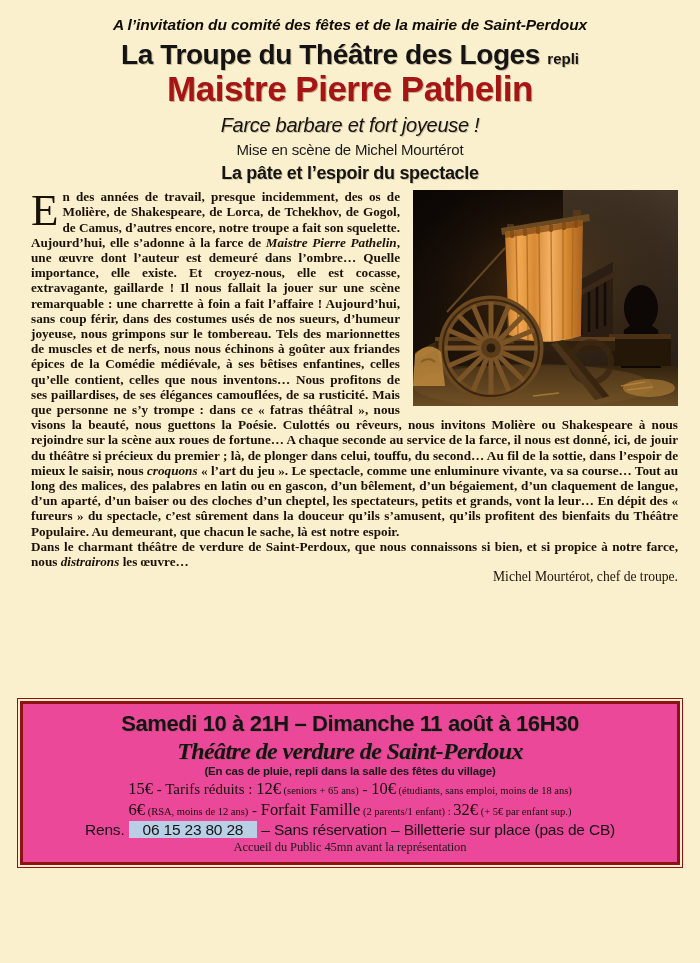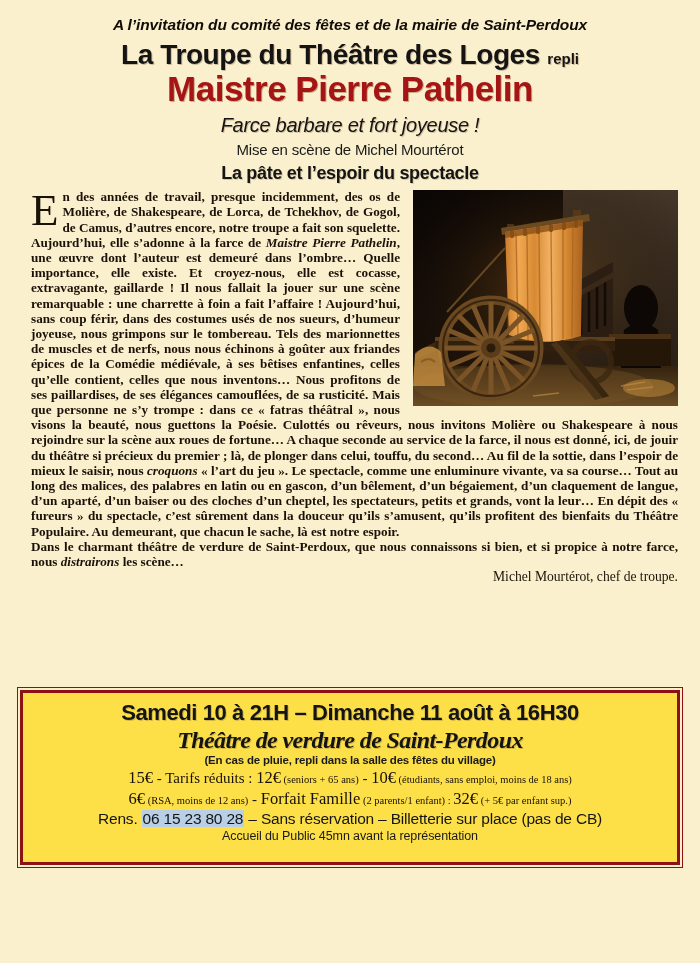--- a/index.html
+++ b/index.html
@@ -147,21 +147,21 @@
 
   
   .infobox {
     position: absolute;
     left: 20px;
     right: 20px;
     bottom: 18px;
     border: 3px solid #8e1212;
     outline: 1px solid #8e1212;
     outline-offset: 2px;
-    background: #fde047;
+    background: #ec4899;
     box-sizing: border-box;
     padding: 6px 8px 7px 8px;
     text-align: center;
   }
 
   .dates {
     font-family: "Liberation Sans", sans-serif;
     font-weight: bold;
     font-size: 22px;
     color: #141414;
@@ -205,27 +205,27 @@
 
   .contact {
     font-family: "Liberation Sans", sans-serif;
     font-size: 15.5px;
     color: #141414;
     margin: 1px 0 0 0;
     letter-spacing: -0.2px;
   }
   .phone {
     background: #b8cfe6;
-    padding: 0 1px;
+    padding: 0 14px;
   }
   .welcome {
-    font-family: Liberation Sans, sans-serif;
+    font-family: Liberation Serif, serif;
     font-size: 12.5px;
     color: #1a1a1a;
-    margin: 1px 0 12px 0;
+    margin: 1px 0 0 0;
     letter-spacing: -0.1px;
   }
 </style>
 </head>
 <body>
 
 <div class="poster">
 
   <div class="header">
     <div class="invitation">A l’invitation du comité des fêtes et de la mairie de Saint-Perdoux</div>
@@ -355,21 +355,21 @@
         </g>
         <ellipse cx="236" cy="198" rx="26" ry="9" fill="#c08a3d" opacity="0.55"></ellipse>
       </svg>
     </div>
 
     <p class="lead">
       <span class="dropcap">E</span><span>n des années de travail, presque incidemment, des os de Molière, de Shakespeare, de Lorca, de Tchekhov, de Gogol, de Camus, d’autres encore, notre troupe a fait son squelette. Aujourd’hui, elle s’adonne à la farce de </span><span class="it">Maistre Pierre Pathelin</span><span>, une œuvre dont l’auteur est demeuré dans l’ombre… Quelle importance, elle existe. Et croyez-nous, elle est cocasse, extravagante, gaillarde ! Il nous fallait la jouer sur une scène remarquable : une charrette à foin a fait l’affaire ! Aujourd’hui, sans coup férir, dans des costumes usés de nos sueurs, d’humeur joyeuse, nous grimpons sur le tombereau. Tels des marionnettes de muscles et de nerfs, nous nous échinons à goûter aux friandes épices de la Comédie médiévale, à ses bêtises enfantines, celles qu’elle contient, celles que nous inventons… Nous profitons de ses paillardises, de ses élégances camouflées, de sa rusticité. Mais que personne ne s’y trompe : dans ce « fatras théâtral », nous visons la beauté, nous guettons la Poésie. Culottés ou rêveurs, nous invitons Molière ou Shakespeare à nous rejoindre sur la scène aux roues de fortune… A chaque seconde au service de la farce, il nous est donné, ici, de jouir du théâtre si précieux du premier ; là, de plonger dans celui, touffu, du second… Au fil de la sottie, dans l’espoir de mieux le saisir, nous </span><span class="it">croquons</span><span> « l’art du jeu ». Le spectacle, comme une enluminure vivante, va sa course… Tout au long des malices, des palabres en latin ou en gascon, d’un bêlement, d’un bégaiement, d’un claquement de langue, d’un aparté, d’un baiser ou des cloches d’un cheptel, les spectateurs, petits et grands, vont la leur… En dépit des « fureurs » du spectacle, c’est sûrement dans la douceur qu’ils s’amusent, qu’ils profitent des bienfaits du Théâtre Populaire. Au demeurant, que chacun le sache, là est notre espoir.</span>
     </p>
 
     <p class="closing">
-      <span>Dans le charmant théâtre de verdure de Saint-Perdoux, que nous connaissons si bien, et si propice à notre farce, nous </span><span class="it">distrairons</span><span> les scène…</span>
+      <span>Dans le charmant théâtre de verdure de Saint-Perdoux, que nous connaissons si bien, et si propice à notre farce, nous </span><span class="it">distrairons</span><span> les œuvre…</span>
     </p>
 
     <p class="signature">Michel Mourtérot, chef de troupe.</p>
   </div>
 
   <div class="infobox">
     <div class="dates">Samedi 10 à 21H – Dimanche 11 août à 16H30</div>
     <div class="venue">Théâtre de verdure de Saint-Perdoux</div>
     <div class="rain">(En cas de pluie, repli dans la salle des fêtes du village)</div>
 

